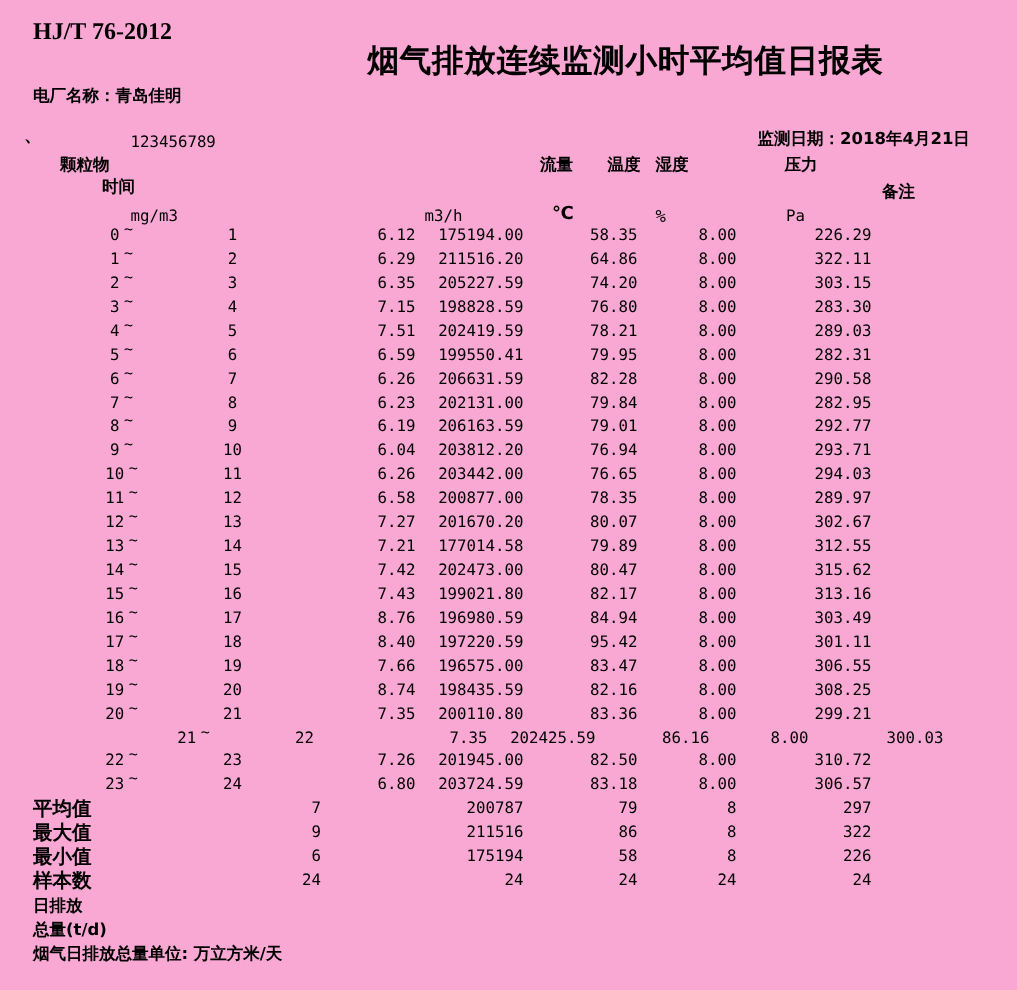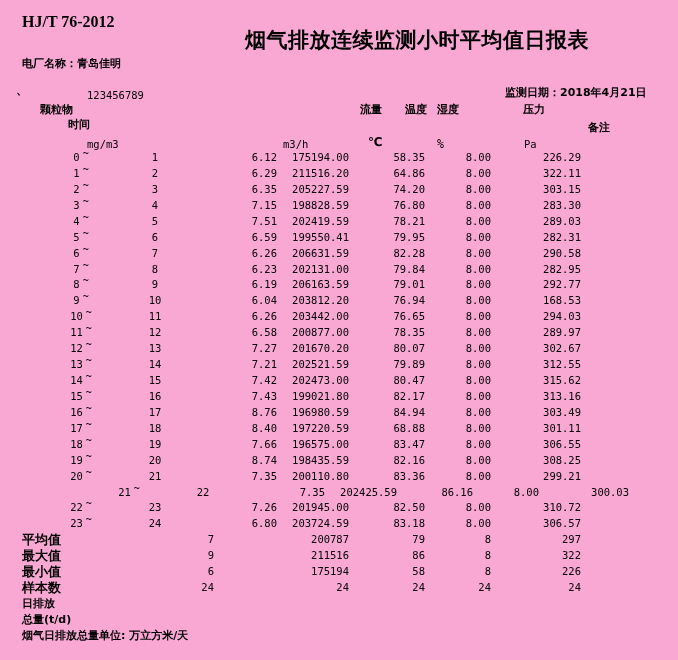--- a/index.html
+++ b/index.html
@@ -142,21 +142,21 @@
         <span class="cell c-hum">8.00</span>
         <span class="cell c-pres">292.77</span>
       </div>
       <div class="row" style="top: 293.37px;">
         <span class="cell c-from">9<span class="tld">~</span></span>
         <span class="cell c-to">10</span>
         <span class="cell c-pm">6.04</span>
         <span class="cell c-flow">203812.20</span>
         <span class="cell c-temp">76.94</span>
         <span class="cell c-hum">8.00</span>
-        <span class="cell c-pres">168.53</span>
+        <span class="cell c-pres">293.71</span>
       </div>
       <div class="row" style="top: 309.3px;">
         <span class="cell c-from">10<span class="tld">~</span></span>
         <span class="cell c-to">11</span>
         <span class="cell c-pm">6.26</span>
         <span class="cell c-flow">203442.00</span>
         <span class="cell c-temp">76.65</span>
         <span class="cell c-hum">8.00</span>
         <span class="cell c-pres">294.03</span>
       </div>
@@ -175,21 +175,21 @@
         <span class="cell c-pm">7.27</span>
         <span class="cell c-flow">201670.20</span>
         <span class="cell c-temp">80.07</span>
         <span class="cell c-hum">8.00</span>
         <span class="cell c-pres">302.67</span>
       </div>
       <div class="row" style="top: 357.09px;">
         <span class="cell c-from">13<span class="tld">~</span></span>
         <span class="cell c-to">14</span>
         <span class="cell c-pm">7.21</span>
-        <span class="cell c-flow">202521.59</span>
+        <span class="cell c-flow">177014.58</span>
         <span class="cell c-temp">79.89</span>
         <span class="cell c-hum">8.00</span>
         <span class="cell c-pres">312.55</span>
       </div>
       <div class="row" style="top: 373.02px;">
         <span class="cell c-from">14<span class="tld">~</span></span>
         <span class="cell c-to">15</span>
         <span class="cell c-pm">7.42</span>
         <span class="cell c-flow">202473.00</span>
         <span class="cell c-temp">80.47</span>
@@ -212,21 +212,21 @@
         <span class="cell c-flow">196980.59</span>
         <span class="cell c-temp">84.94</span>
         <span class="cell c-hum">8.00</span>
         <span class="cell c-pres">303.49</span>
       </div>
       <div class="row" style="top: 420.81px;">
         <span class="cell c-from">17<span class="tld">~</span></span>
         <span class="cell c-to">18</span>
         <span class="cell c-pm">8.40</span>
         <span class="cell c-flow">197220.59</span>
-        <span class="cell c-temp">68.88</span>
+        <span class="cell c-temp">95.42</span>
         <span class="cell c-hum">8.00</span>
         <span class="cell c-pres">301.11</span>
       </div>
       <div class="row" style="top: 436.74px;">
         <span class="cell c-from">18<span class="tld">~</span></span>
         <span class="cell c-to">19</span>
         <span class="cell c-pm">7.66</span>
         <span class="cell c-flow">196575.00</span>
         <span class="cell c-temp">83.47</span>
         <span class="cell c-hum">8.00</span>

